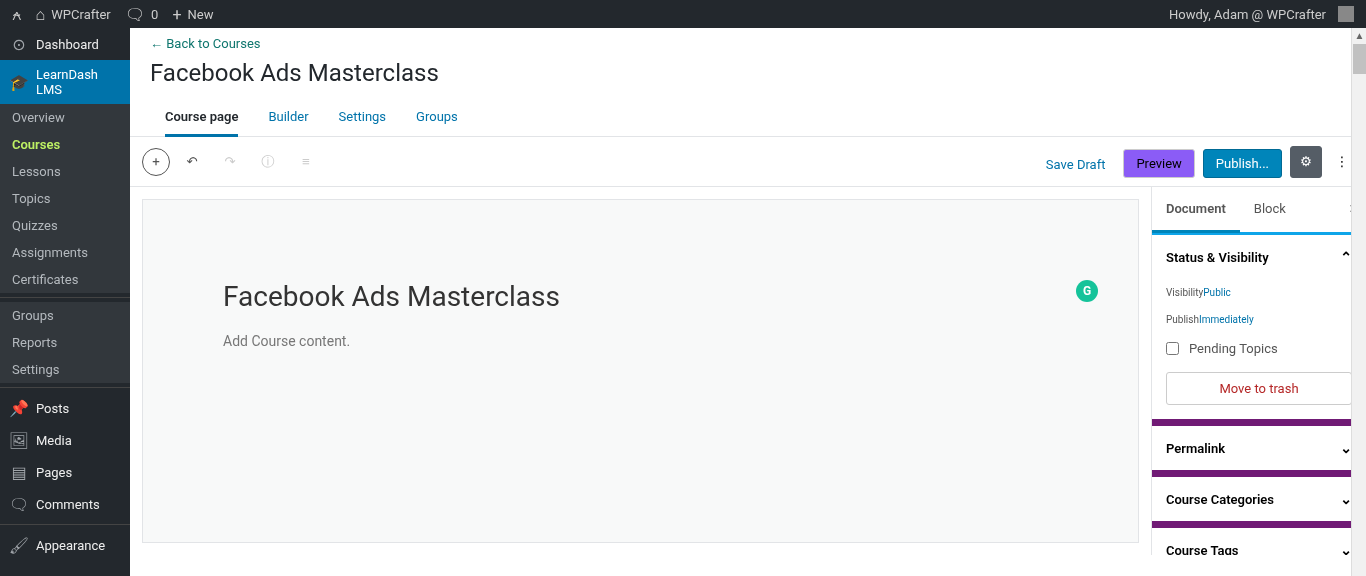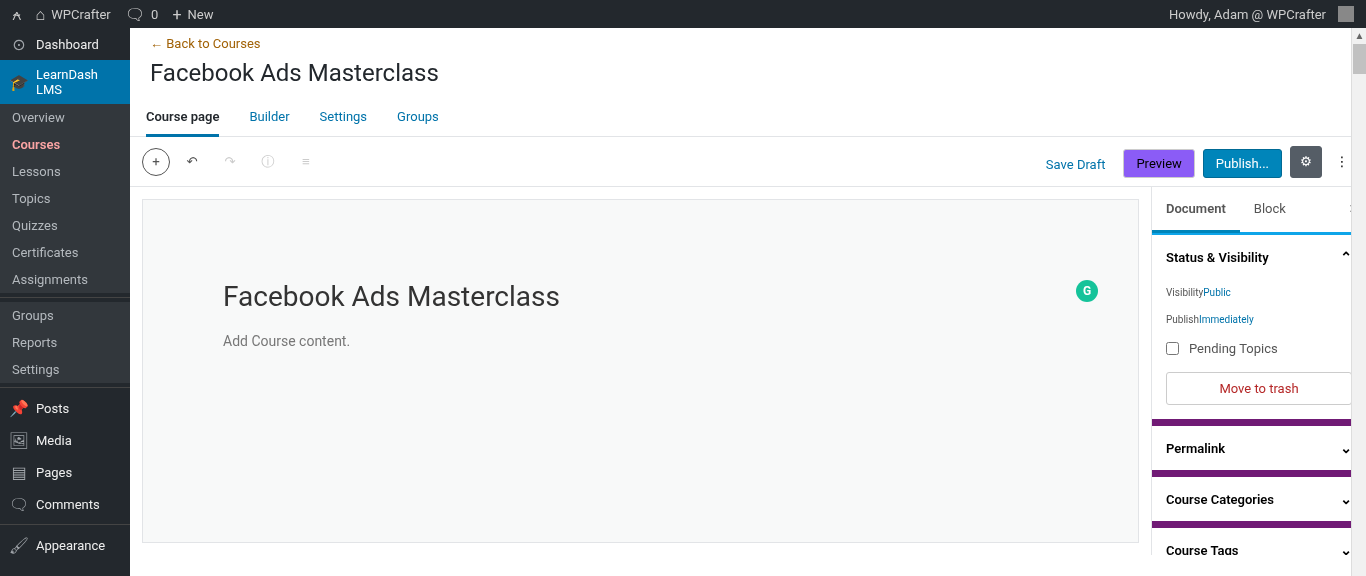--- a/index.html
+++ b/index.html
@@ -6,28 +6,28 @@
 body{background:#f1f1f1;width:1366px;height:576px;overflow:hidden;position:relative}
 .adminbar{height:28px;background:#23282d;color:#b4b9be;display:flex;align-items:center;font-size:13px;padding:0 12px;justify-content:space-between}
 .adminbar-left,.adminbar-right{display:flex;align-items:center;gap:14px}
 .adminbar-item{display:flex;align-items:center;gap:6px;cursor:pointer;color:#ccc}
 .ab-icon{font-size:16px}
 .sidebar{position:absolute;top:28px;left:0;width:130px;background:#23282d;height:548px;overflow-y:auto}
 .sidebar-item{display:flex;align-items:center;gap:8px;padding:7px 10px;color:#eee;font-size:13px;cursor:pointer}
 .sidebar-item.main{font-weight:400}
 .sidebar-item.active{background:#0073aa;color:#fff}
 .sidebar-sub{padding:6px 12px;color:#b4b9be;font-size:13px;cursor:pointer;background:#32373c}
-.sidebar-sub.current{color:#fca5a5;font-weight:600}
+.sidebar-sub.current{color:#bef264;font-weight:600}
 .sidebar-sep{height:1px;background:#444;margin:4px 0}
 .sb-icon{width:18px;height:18px;display:flex;align-items:center;justify-content:center;font-size:16px;color:#a0a5aa}
 .content{position:absolute;top:28px;left:130px;right:0;bottom:0;background:#fff;overflow:hidden}
 .content-scroll{height:100%;overflow-y:auto}
-.back-link{color:#a16207;font-size:13px;padding:8px 20px 4px;cursor:pointer}
+.back-link{color:#0f766e;font-size:13px;padding:8px 20px 4px;cursor:pointer}
 .page-title{font-size:24px;font-weight:400;color:#23282d;padding:4px 20px 12px}
-.tabs{border-bottom:1px solid #e2e4e7;padding:0 16px;display:flex;gap:30px}
+.tabs{border-bottom:1px solid #e2e4e7;padding:0 35px;display:flex;gap:30px}
 .tab{padding:10px 0;font-size:13px;color:#0073aa;cursor:pointer}
 .tab.active{color:#23282d;border-bottom:3px solid #0073aa;font-weight:600;margin-bottom:-1px}
 .editor-toolbar{height:50px;border-bottom:1px solid #e2e4e7;display:flex;align-items:center;justify-content:space-between;padding:0 12px}
 .toolbar-left{display:flex;align-items:center;gap:6px}
 .tool-btn{width:32px;height:32px;border:none;background:none;cursor:pointer;display:flex;align-items:center;justify-content:center;border-radius:2px;color:#555}
 .tool-btn.add{border:1px solid #555;border-radius:50%;width:28px;height:28px}
 .tool-btn.disabled{color:#ccc;cursor:not-allowed}
 .toolbar-right{display:flex;align-items:flex-end;gap:8px}
 .link-btn{color:#0073aa;font-size:13px;cursor:pointer;padding:6px 10px}
 .btn{padding:6px 12px;font-size:13px;border:1px solid #ccc;background:#8b5cf6;cursor:pointer;border-radius:3px}
@@ -94,22 +94,22 @@
     </div>
   <div class="sidebar-item main active">
       <span class="sb-icon" style="color:#fff">🎓</span>
       <span>LearnDash LMS</span>
     </div>
   <div class="sidebar-sub">Overview</div>
   <div class="sidebar-sub current">Courses</div>
   <div class="sidebar-sub">Lessons</div>
   <div class="sidebar-sub">Topics</div>
   <div class="sidebar-sub">Quizzes</div>
+  <div class="sidebar-sub">Assignments</div>
   <div class="sidebar-sub">Certificates</div>
-  <div class="sidebar-sub">Assignments</div>
   <div class="sidebar-sep"></div>
   <div class="sidebar-sub">Groups</div>
   <div class="sidebar-sub">Reports</div>
   <div class="sidebar-sub">Settings</div>
   <div class="sidebar-sep"></div>
   <div class="sidebar-item main">
       <span class="sb-icon">📌</span>
       <span>Posts</span>
     </div>
   <div class="sidebar-item main">

